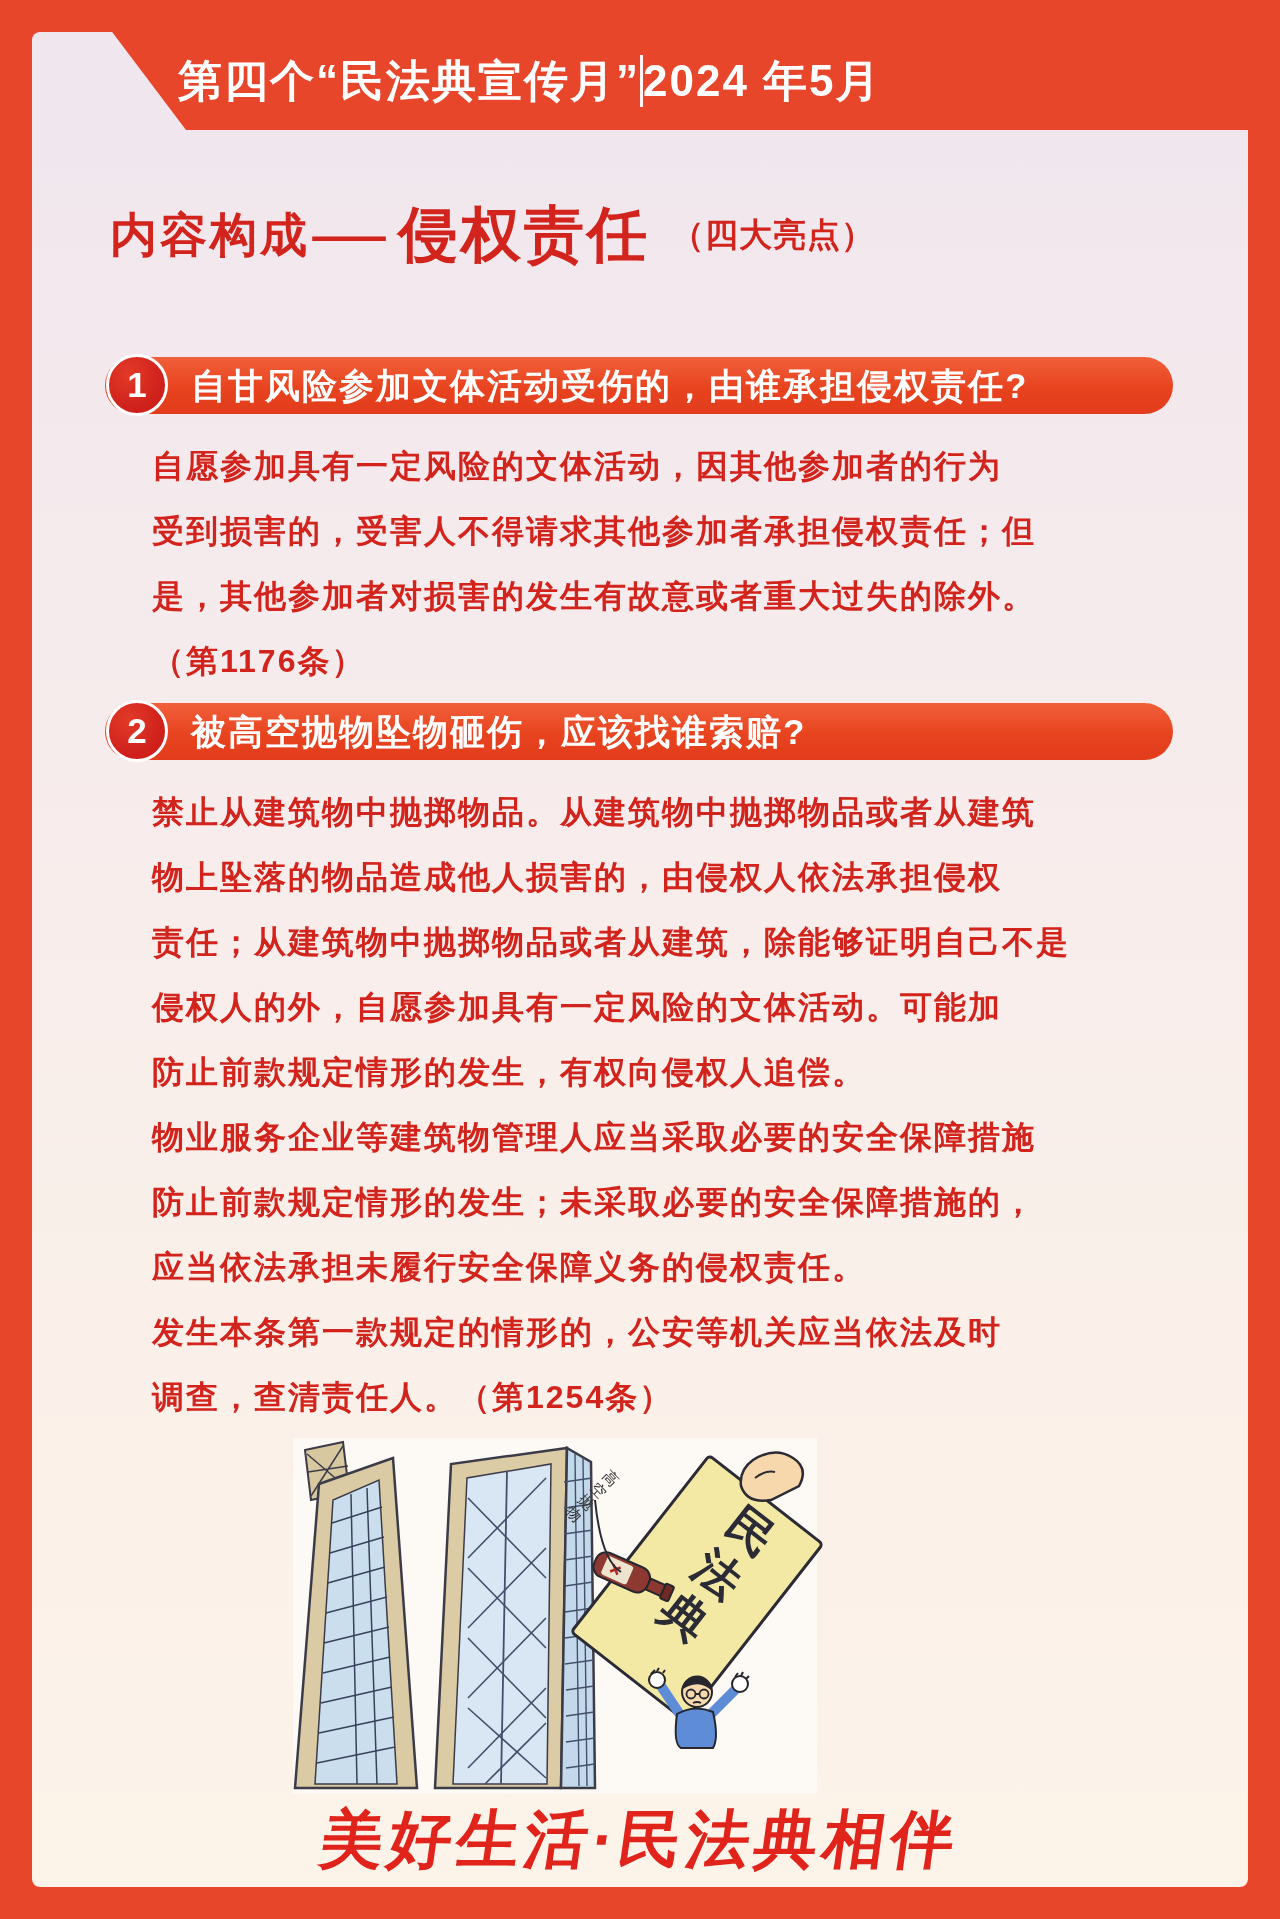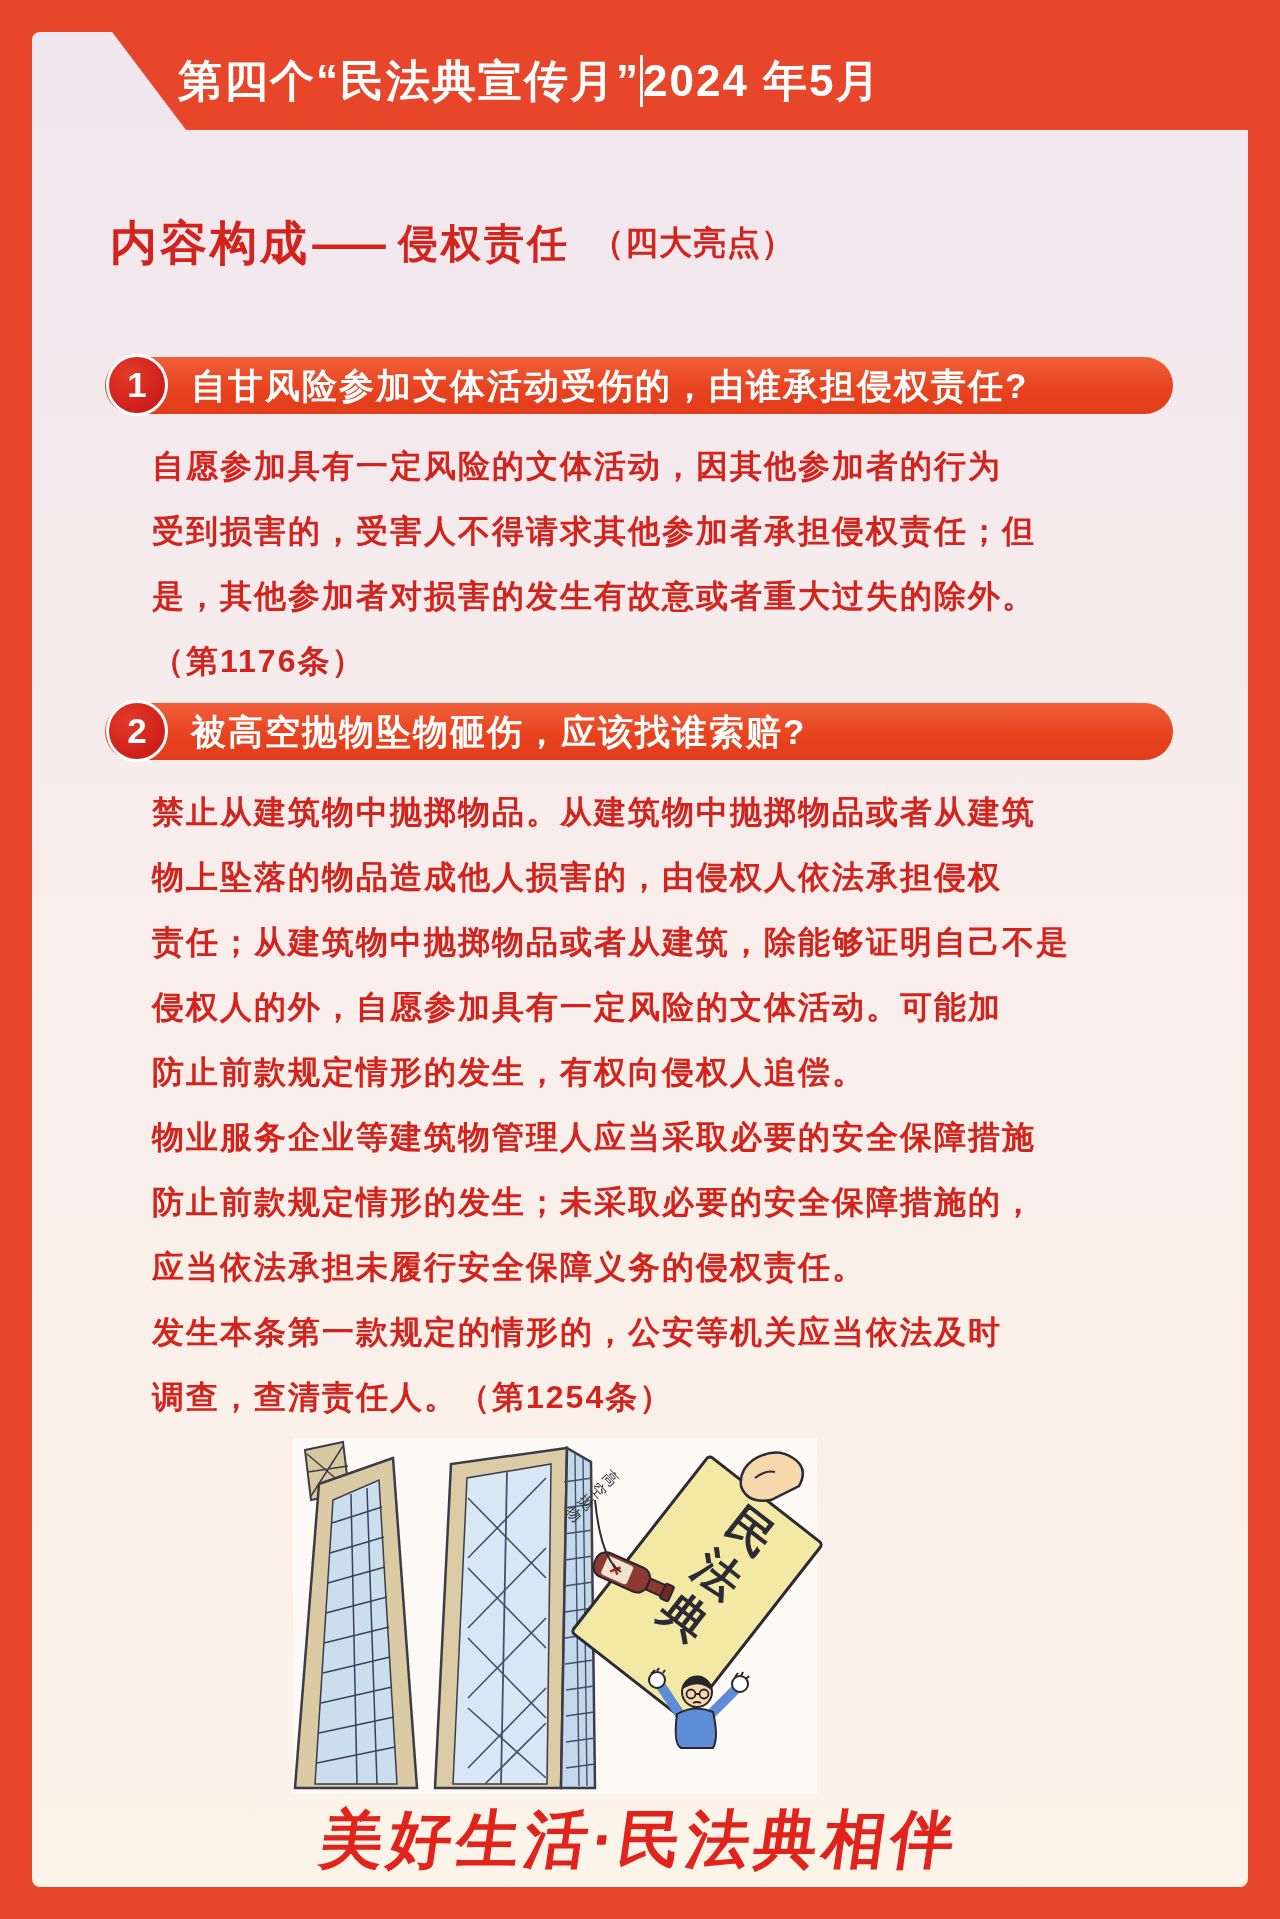--- a/index.html
+++ b/index.html
@@ -32,27 +32,27 @@
     clip-path:polygon(88px 0,1280px 0,1280px 130px,186px 130px);
   }
   .header-text{
     position:absolute;left:178px;top:32px;height:98px;
     display:flex;align-items:center;
     color:#FFFFFF;font-size:44px;font-weight:bold;letter-spacing:2px;
     white-space:nowrap;
   }
   .header-divider{width:3px;height:52px;background:#FFFFFF;opacity:.95;}
   .title{
-    position:absolute;left:110px;top:210px;height:66px;
+    position:absolute;left:110px;top:202px;height:66px;
     display:flex;align-items:center;white-space:nowrap;
     color:var(--text_red);
   }
   .title .t1{font-size:47px;font-weight:600;letter-spacing:3px;}
   .title .dash{font-size:46px;font-weight:700;margin:0 16px;transform:scaleX(1.6);}
-  .title .t2{font-size:40px;font-weight:900;letter-spacing:3px;margin-left:10px;}
+  .title .t2{font-size:60px;font-weight:900;letter-spacing:3px;margin-left:10px;}
   .title .t3{font-size:33px;font-weight:600;margin-left:21px;letter-spacing:1px;}
   .sec-banner{
     position:absolute;left:105px;width:1068px;height:57px;
     background:linear-gradient(180deg,var(--banner_light) 0%,#E8431F 55%,var(--banner_dark) 100%);
     border-radius:29px;
   }
   .sec-banner .badge{
     position:absolute;left:1px;top:-3px;width:62px;height:62px;box-sizing:border-box;
     border-radius:50%;
     background:radial-gradient(circle at 35% 30%,#E23A28 0%,var(--badge) 70%);

